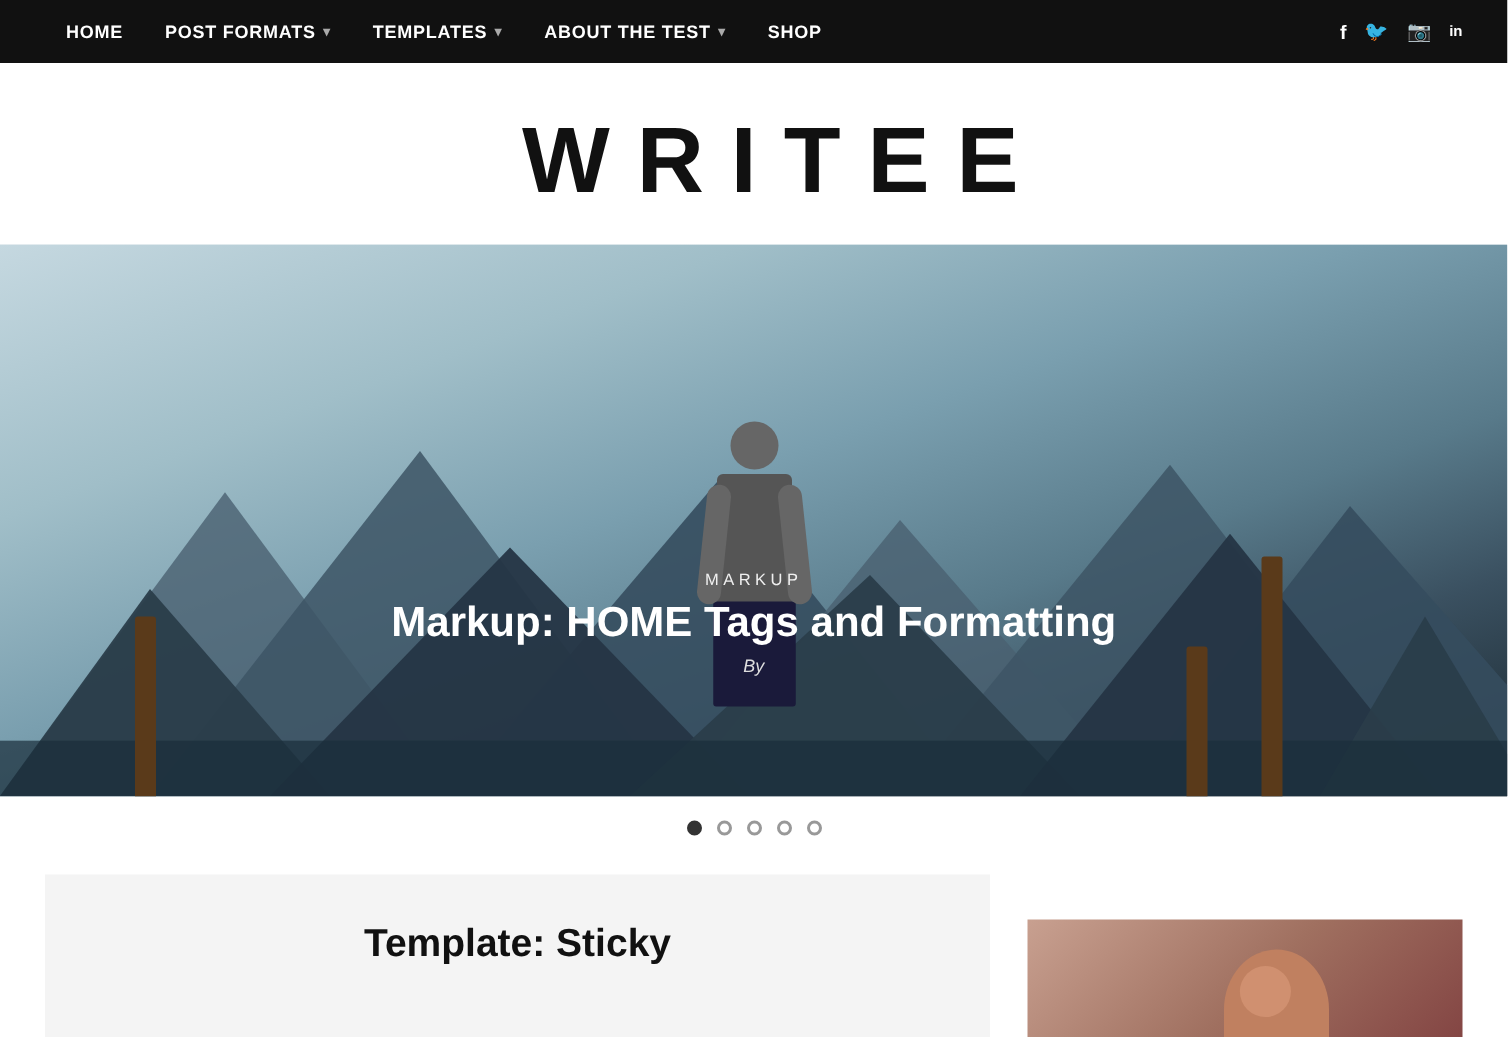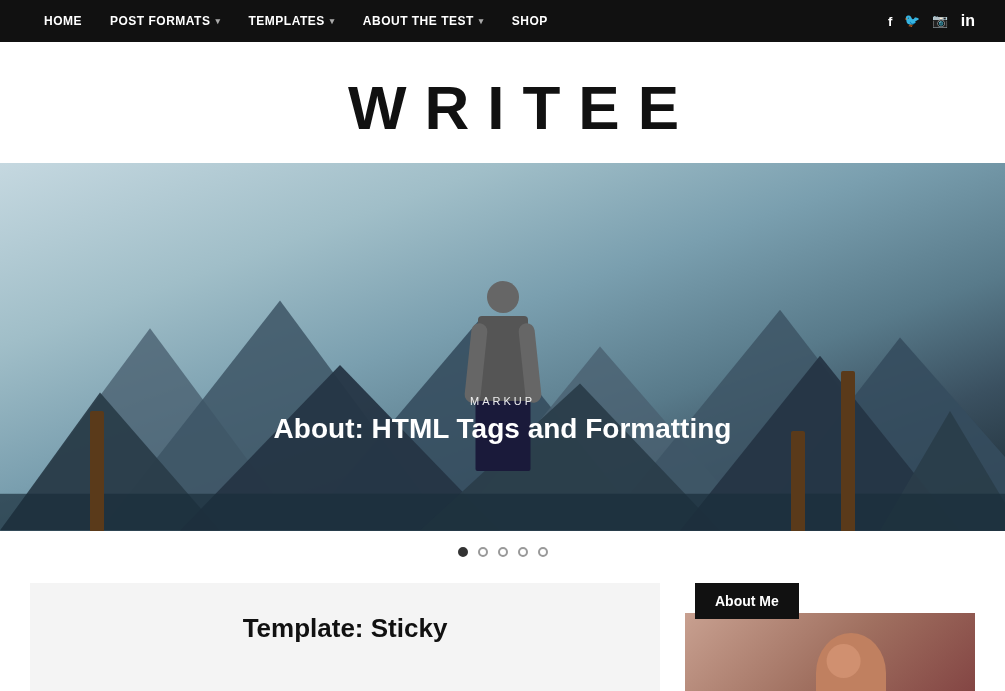--- a/index.html
+++ b/index.html
@@ -289,21 +289,21 @@
     <div class="nav-item">
       <span>ABOUT THE TEST</span>
       <span class="nav-chevron">▾</span>
     </div>
     <div class="nav-item">SHOP</div>
   </div>
   <div class="nav-social">
     <span style="font-size:13px;font-weight:bold;font-family:Arial;">f</span>
     <span style="font-size:13px;">🐦</span>
     <span style="font-size:13px;">📷</span>
-    <span style="font-size:16px;font-weight:bold;font-family:Arial;">in</span>
+    <span style="font-size:10px;font-weight:bold;font-family:Arial;">in</span>
   </div>
 </nav>
 
 <header class="site-header">
   <h1 class="site-title">WRITEE</h1>
 </header>
 
 <div class="hero-slider">
   <div class="hero-image">
 
@@ -337,42 +337,42 @@
 
       <div style="position:absolute;top:120px;left:50%;transform:translateX(-50%);width:55px;height:70px;background:#1a1a3a;border-radius:2px;"></div>
 
       <div style="position:absolute;top:42px;left:5px;width:16px;height:80px;background:#666;border-radius:8px;transform:rotate(6deg);"></div>
 
       <div style="position:absolute;top:42px;right:5px;width:16px;height:80px;background:#666;border-radius:8px;transform:rotate(-6deg);"></div>
     </div>
 
     <div class="hero-text">
       <div class="hero-category">MARKUP</div>
-      <div class="hero-title">About: HTML Tags and Formatting</div>
+      <div class="hero-title">Markup: HOME Tags and Formatting</div>
+      <div class="hero-by">By</div>
     </div>
   </div>
 </div>
 
 <div class="slider-dots">
   <div class="dot active"></div>
   <div class="dot"></div>
   <div class="dot"></div>
   <div class="dot"></div>
   <div class="dot"></div>
 </div>
 
 <div class="main-content">
 
   <div class="blog-card">
     <h2 class="card-title">Template: Sticky</h2>
   </div>
 
   <div class="sidebar">
     <div class="about-me-widget">
-      <div class="about-me-btn">About Me</div>
       <div class="bracket-left">⌐</div>
       <div class="bracket-right" style="right:0;">¬</div>
       <div class="about-me-image">
       </div>
     </div>
   </div>
 
 </div>
 
 </body></html>

